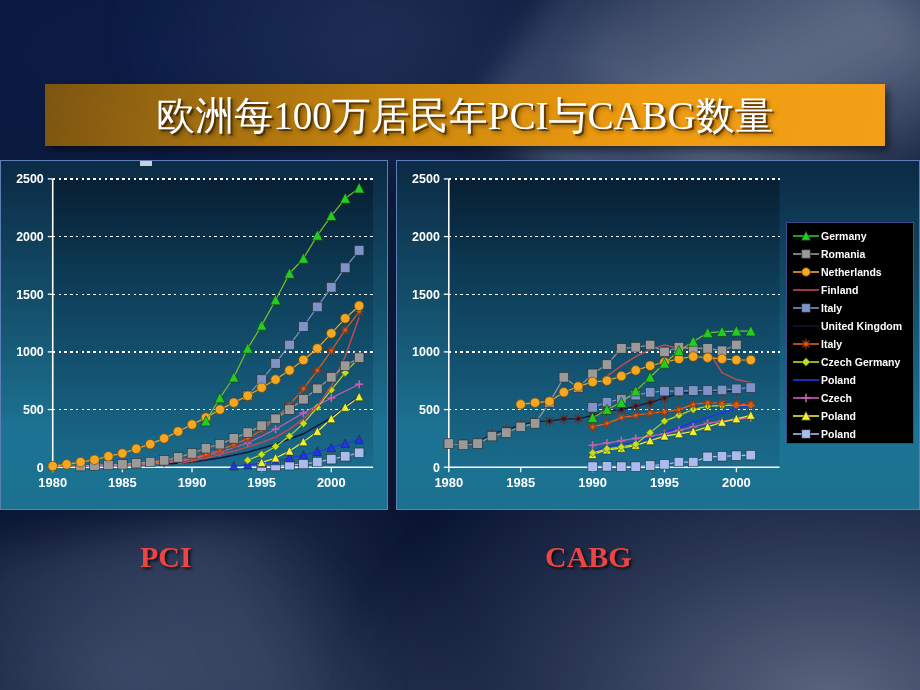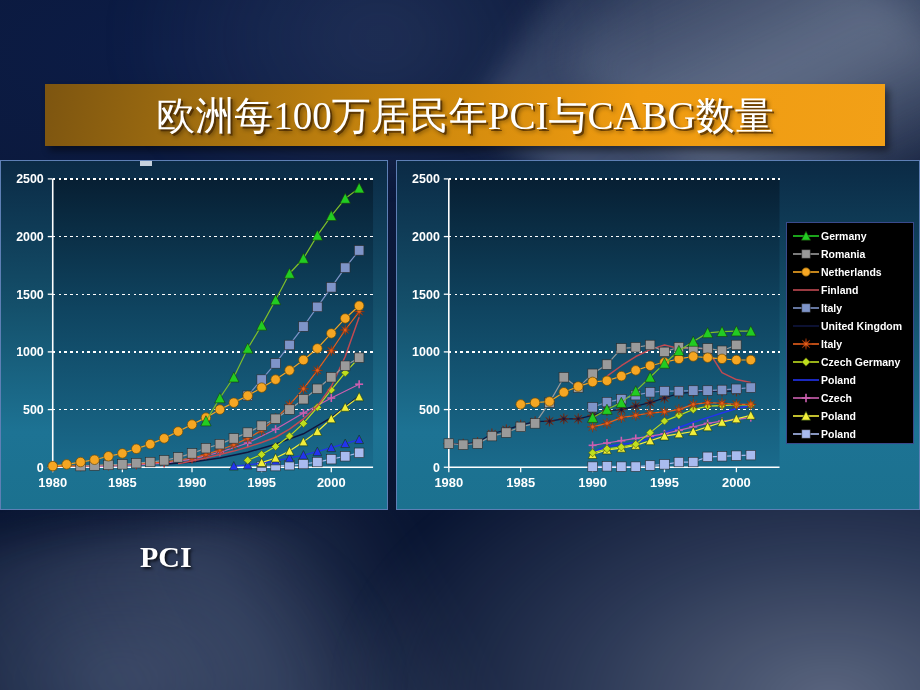--- a/index.html
+++ b/index.html
@@ -88,21 +88,21 @@
   .legend-label{
     color:#ffffff;font-size:10.5px;font-weight:bold;
     font-family:"Liberation Sans", sans-serif;white-space:nowrap;
     text-shadow:0 1px 1px rgba(0,0,0,0.6);
   }
 
   
   .caption{
     position:absolute;top:540px;
     font-family:"Liberation Serif", serif;font-weight:bold;font-size:30px;
-    color:#ffffff;text-shadow:2px 2px 3px rgba(0,0,0,0.75);
+    color:#ef4444;text-shadow:2px 2px 3px rgba(0,0,0,0.75);
   }
   #caption-pci{left:140px;}
   #caption-cabg{left:545px;}
 
   
   .title-fragment{
     position:absolute;left:140px;top:161px;width:12px;height:5px;
     background:#e8eef8;opacity:.85;
   }
 </style>
@@ -682,14 +682,15 @@
           <svg width="30" height="14" viewBox="0 0 30 14">
             <line x1="2" y1="7" x2="28" y2="7" stroke="#a9bbef" stroke-width="1.6"></line>
             <rect x="10.8" y="2.8" width="8.4" height="8.4" fill="#a9bbef" stroke="#2b2b2b" stroke-width="0.6"></rect>
           </svg>
         </span>
         <span class="legend-label">Poland</span>
       </div>
     </div>
 
   <div class="caption" id="caption-pci">PCI</div>
+  <div class="caption" id="caption-cabg">CABG</div>
 
 </div>
 
 </body></html>

